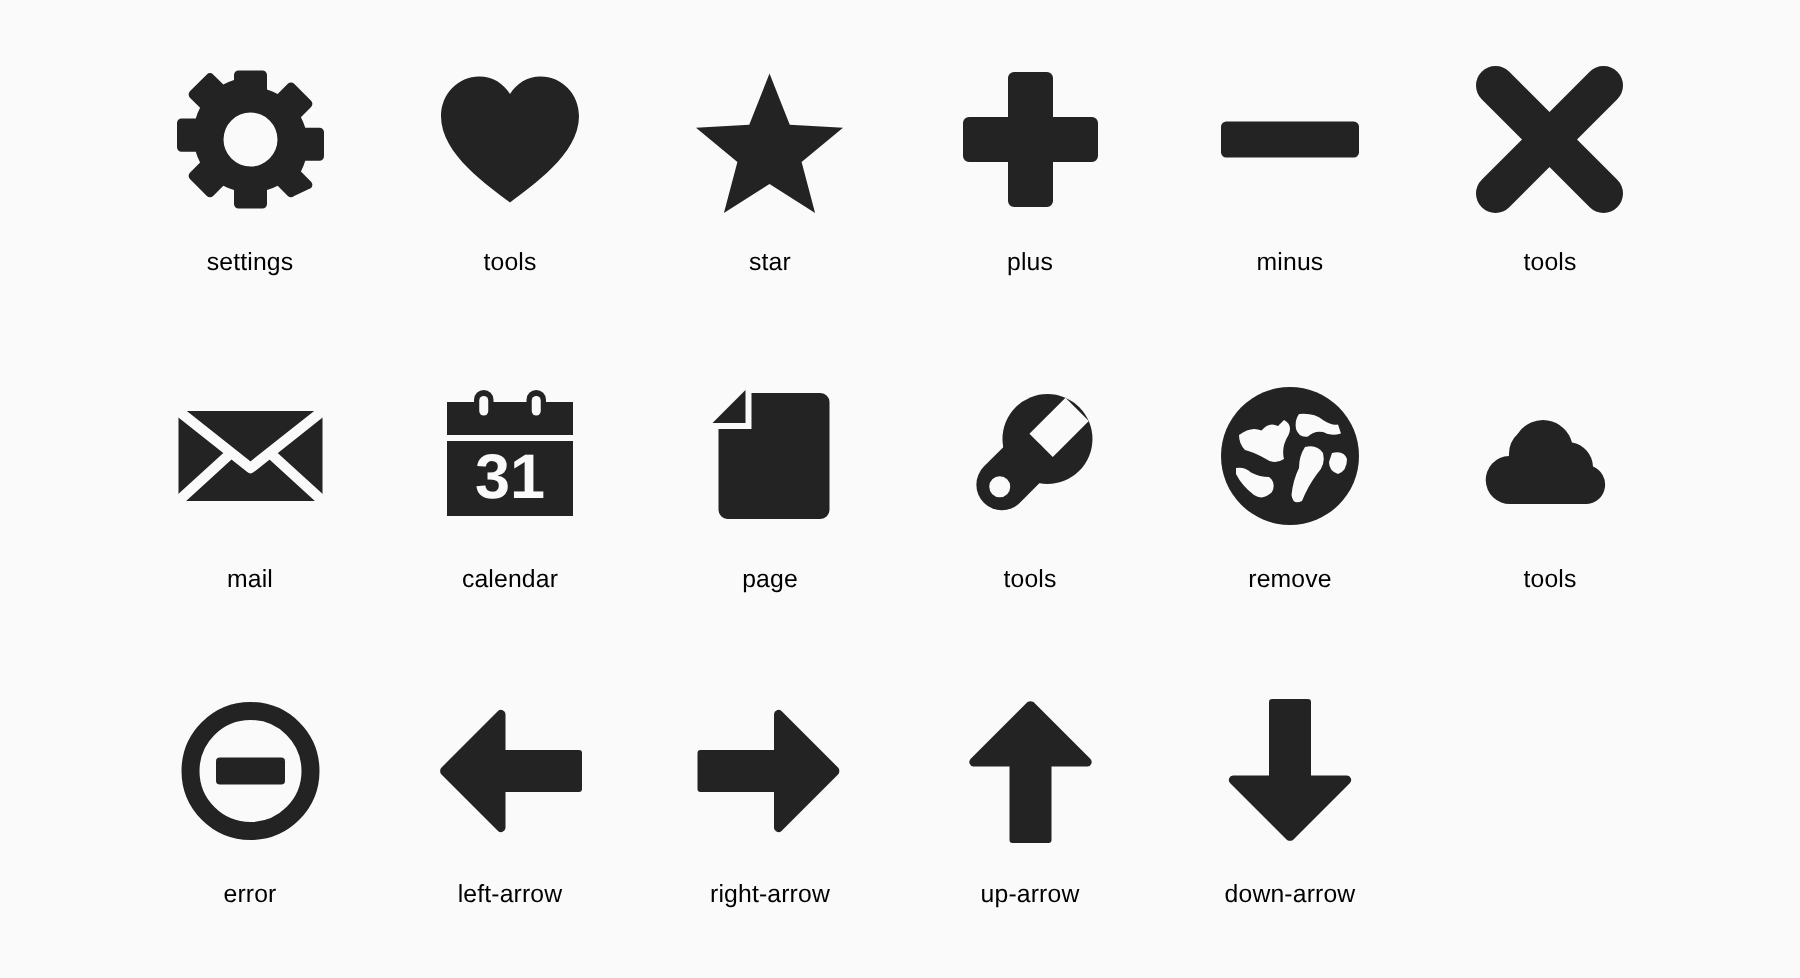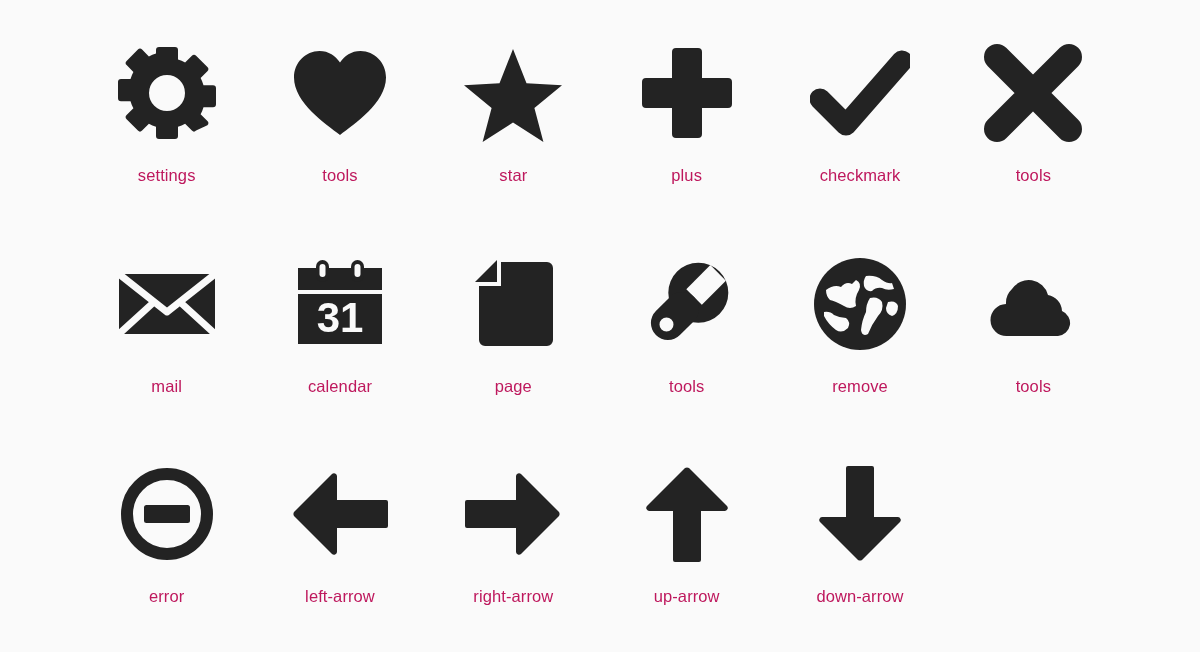--- a/index.html
+++ b/index.html
@@ -36,21 +36,21 @@
     justify-content: center;
   }
   .icon-glyph svg {
     display: block;
     width: 100px;
     height: 100px;
   }
   .icon-label {
     margin-top: 20px;
     font-size: 16.5px;
-    color: #be185d;
+    color: #000000;
     line-height: 1;
     text-align: center;
     letter-spacing: 0.1px;
     white-space: nowrap;
   }
 </style>
 </head>
 <body>
 
 <div id="icon-grid">
@@ -85,29 +85,29 @@
 
   <div class="icon-cell">
     <span class="icon-glyph">
       <svg viewBox="0 0 100 100" fill="#232323" xmlns="http://www.w3.org/2000/svg">
         <path d="M39 5h22a4 4 0 0 1 4 4v26h26a4 4 0 0 1 4 4v22a4 4 0 0 1-4 4H65v26a4 4 0 0 1-4 4H39a4 4 0 0 1-4-4V65H9a4 4 0 0 1-4-4V39a4 4 0 0 1 4-4h26V9a4 4 0 0 1 4-4z"></path>
       </svg>
     </span>
     <span class="icon-label">plus</span>
   </div>
 
-
-  <div class="icon-cell">
-    <span class="icon-glyph">
-      <svg viewBox="0 0 100 100" xmlns="http://www.w3.org/2000/svg">
-        <path d="M10 56 L36 82 L92 18" fill="none" stroke="#232323" stroke-width="21" stroke-linecap="round" stroke-linejoin="round"></path>
-      </svg>
-    </span>
-    <span class="icon-label">checkmark</span>
-  </div>
+  <div class="icon-cell">
+    <span class="icon-glyph">
+      <svg viewBox="0 0 100 100" fill="#232323" xmlns="http://www.w3.org/2000/svg">
+        <rect x="4" y="38" width="92" height="24" rx="3.5"></rect>
+      </svg>
+    </span>
+    <span class="icon-label">minus</span>
+  </div>
+
 
   <div class="icon-cell">
     <span class="icon-glyph">
       <svg viewBox="0 0 100 100" xmlns="http://www.w3.org/2000/svg">
         <path d="M14 14 L86 86 M86 14 L14 86" fill="none" stroke="#232323" stroke-width="26" stroke-linecap="round" stroke-linejoin="round"></path>
       </svg>
     </span>
     <span class="icon-label">tools</span>
   </div>
 

